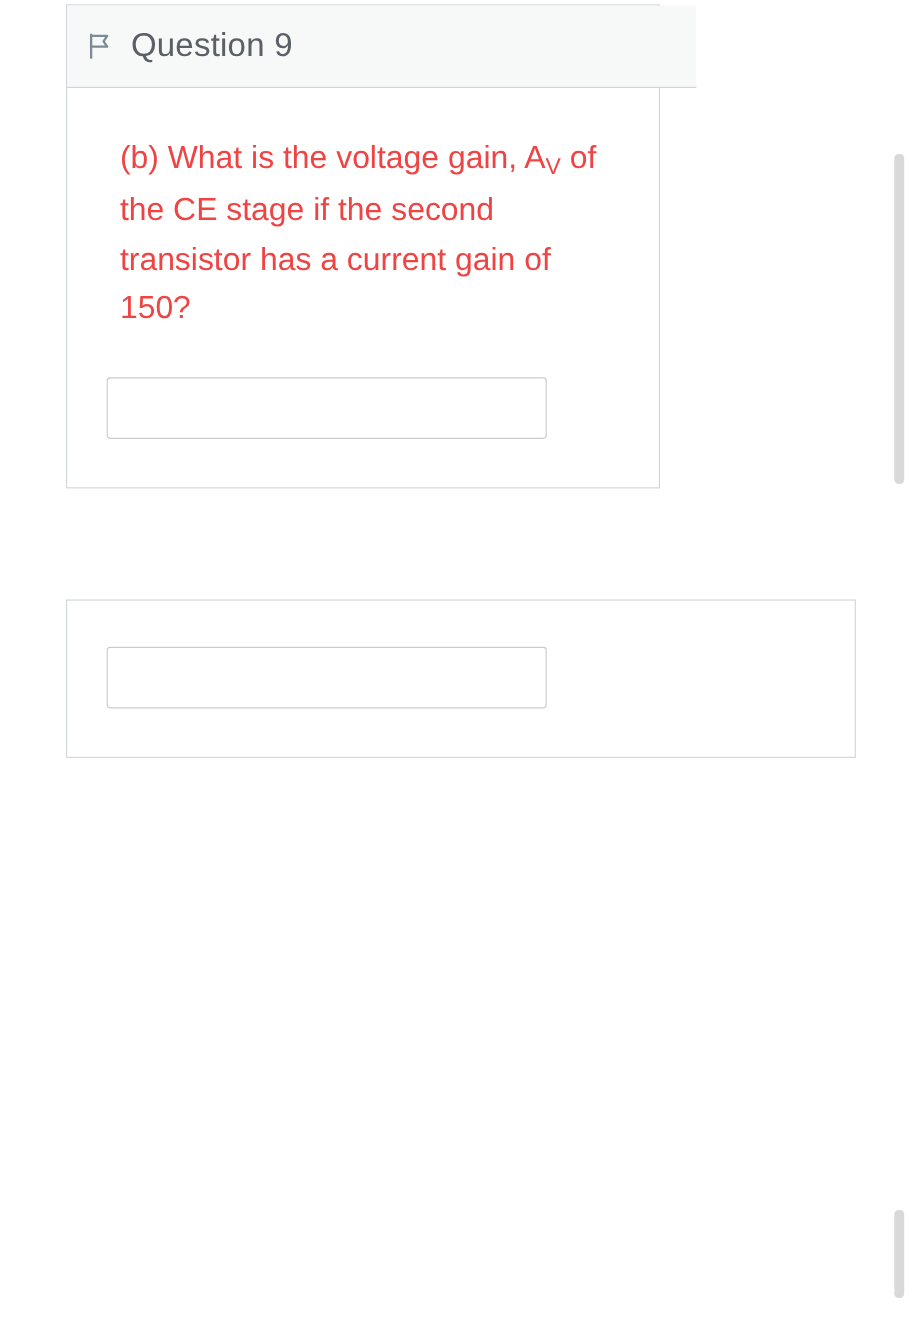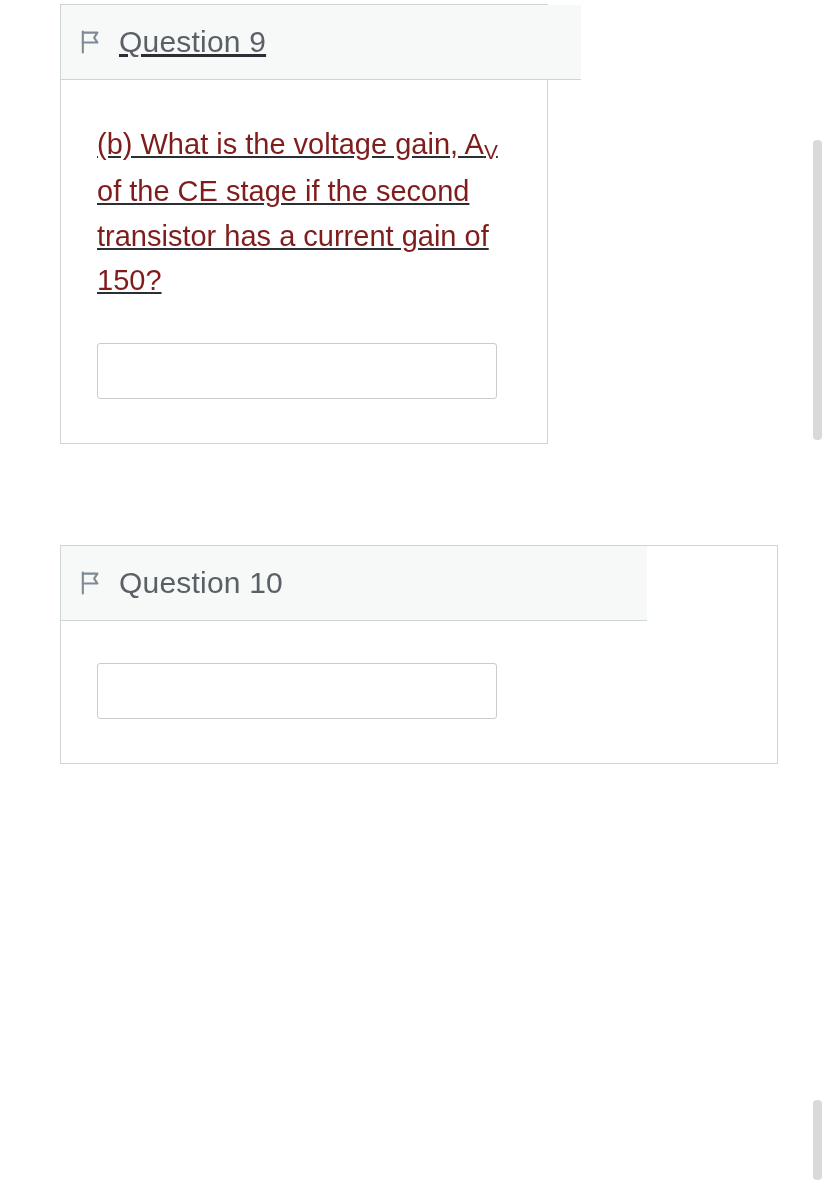--- a/index.html
+++ b/index.html
@@ -52,22 +52,23 @@
       stroke-linejoin: round;
       stroke-linecap: round;
     }
     .question-body {
       padding: 42px 32px 44px 36px;
     }
     .prompt {
       font-size: 29px;
       font-weight: 300;
       line-height: 1.55;
-      color: #7f1d1d;
+      color: #ef4444;
       margin-bottom: 40px;
+      margin-left: 12px;
     }
     .sub-v {
       font-size: 0.72em;
       vertical-align: -0.25em;
     }
     .answer-input {
       width: 400px;
       height: 56px;
       border: 1px solid #c8ccd0;
       border-radius: 3px;
@@ -78,21 +79,21 @@
       color: #2f3437;
     }
     .scrollbar {
       position: absolute;
       right: 18px;
       width: 9px;
       background: #d9d9d9;
       border-radius: 4px;
     }
     
-    .card-1 { top: 4px; width: 488px; text-decoration: underline; }
+    .card-1 { top: 4px; width: 540px; }
     .card-1 .question-header { width: 100%; }
     
     .card-2 { top: 545px; width: 718px; }
     .card-2 .question-header { width: 552px; }
     .sb-1 { top: 140px; height: 300px; }
     .sb-2 { top: 1100px; height: 80px; }
   </style>
 </head>
 <body>
 
@@ -112,29 +113,20 @@
       <div class="prompt">
         <span>(b) What is the voltage gain, A</span><span class="sub-v">V</span><span> of the CE stage if the second transistor has a current gain of 150?</span>
       </div>
       <input class="answer-input" type="text" value="" style="">
     </div>
   </div>
 
   <div class="scrollbar sb-1"></div>
 
   <div class="question-card card-2">
-    <div class="question-header">
-      <span class="flag-icon">
-        <svg viewBox="0 0 24 24">
-          <path d="M5 3 v18"></path>
-          <path d="M5 4 h12.5 l-2.8 4.2 2.8 4.2 H5"></path>
-        </svg>
-      </span>
-      <span class="title">Question 10</span>
-    </div>
     <div class="question-body">
       <input class="answer-input" type="text" value="" style="">
     </div>
   </div>
 
   <div class="scrollbar sb-2"></div>
 
 </div>
 
 </body></html>

